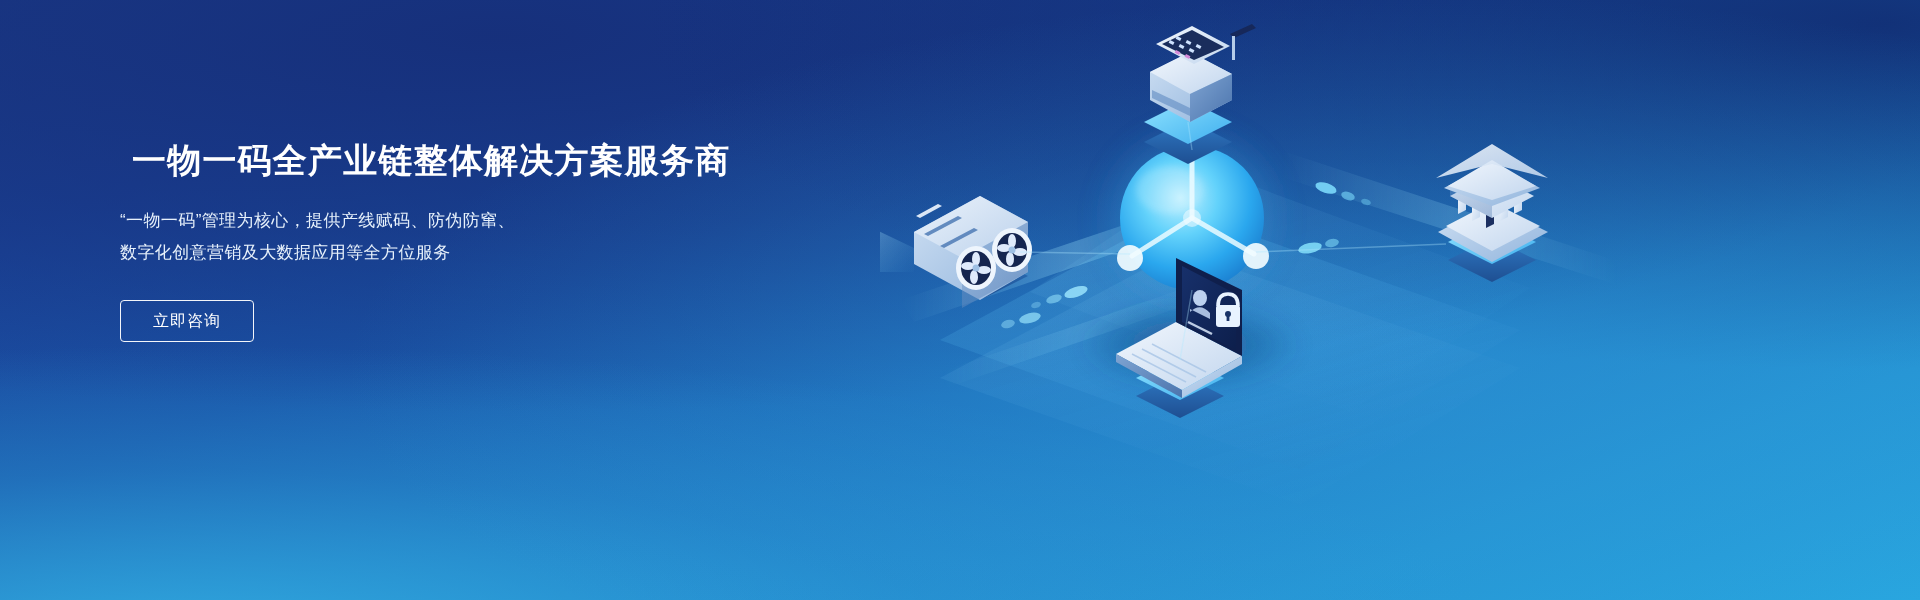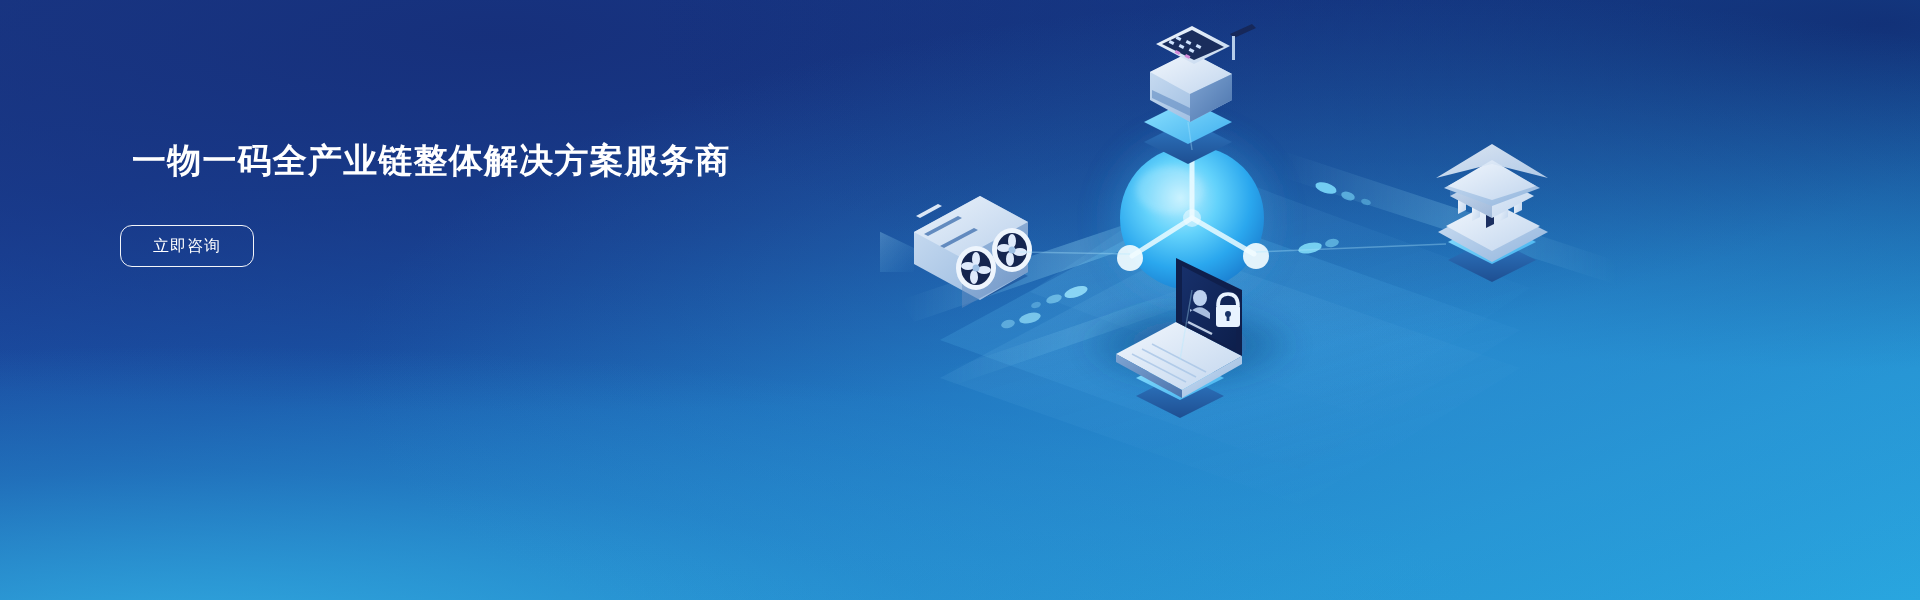--- a/index.html
+++ b/index.html
@@ -76,21 +76,21 @@
   }
   .subcopy span { display: block; }
   .cta {
     display: inline-flex;
     align-items: center;
     justify-content: center;
     margin-top: 32px;
     width: 134px;
     height: 42px;
     border: 1px solid rgba(255,255,255,0.95);
-    border-radius: 12px;
+    border-radius: 4px;
     background: transparent;
     color: #ffffff;
     font-size: 16px;
     letter-spacing: 1px;
     font-family: Liberation Sans, sans-serif;
     cursor: pointer;
     text-decoration: none;
   }
 
   
@@ -394,17 +394,21 @@
         <path d="M250 254 L140 252"></path>
         <path d="M376 252 L566 244"></path>
         <path d="M312 290 L300 360"></path>
       </g>
     </svg>
   </div>
 
   <div class="copy">
     <h1 class="headline">一物一码全产业链整体解决方案服务商</h1>
 
+    <p class="subcopy">
+      <span>“一物一码”管理为核心，提供产线赋码、防伪防窜、</span>
+      <span>数字化创意营销及大数据应用等全方位服务</span>
+    </p>
 
     <a class="cta" href="#">立即咨询</a>
   </div>
 
 </div>
 
 </body></html>

